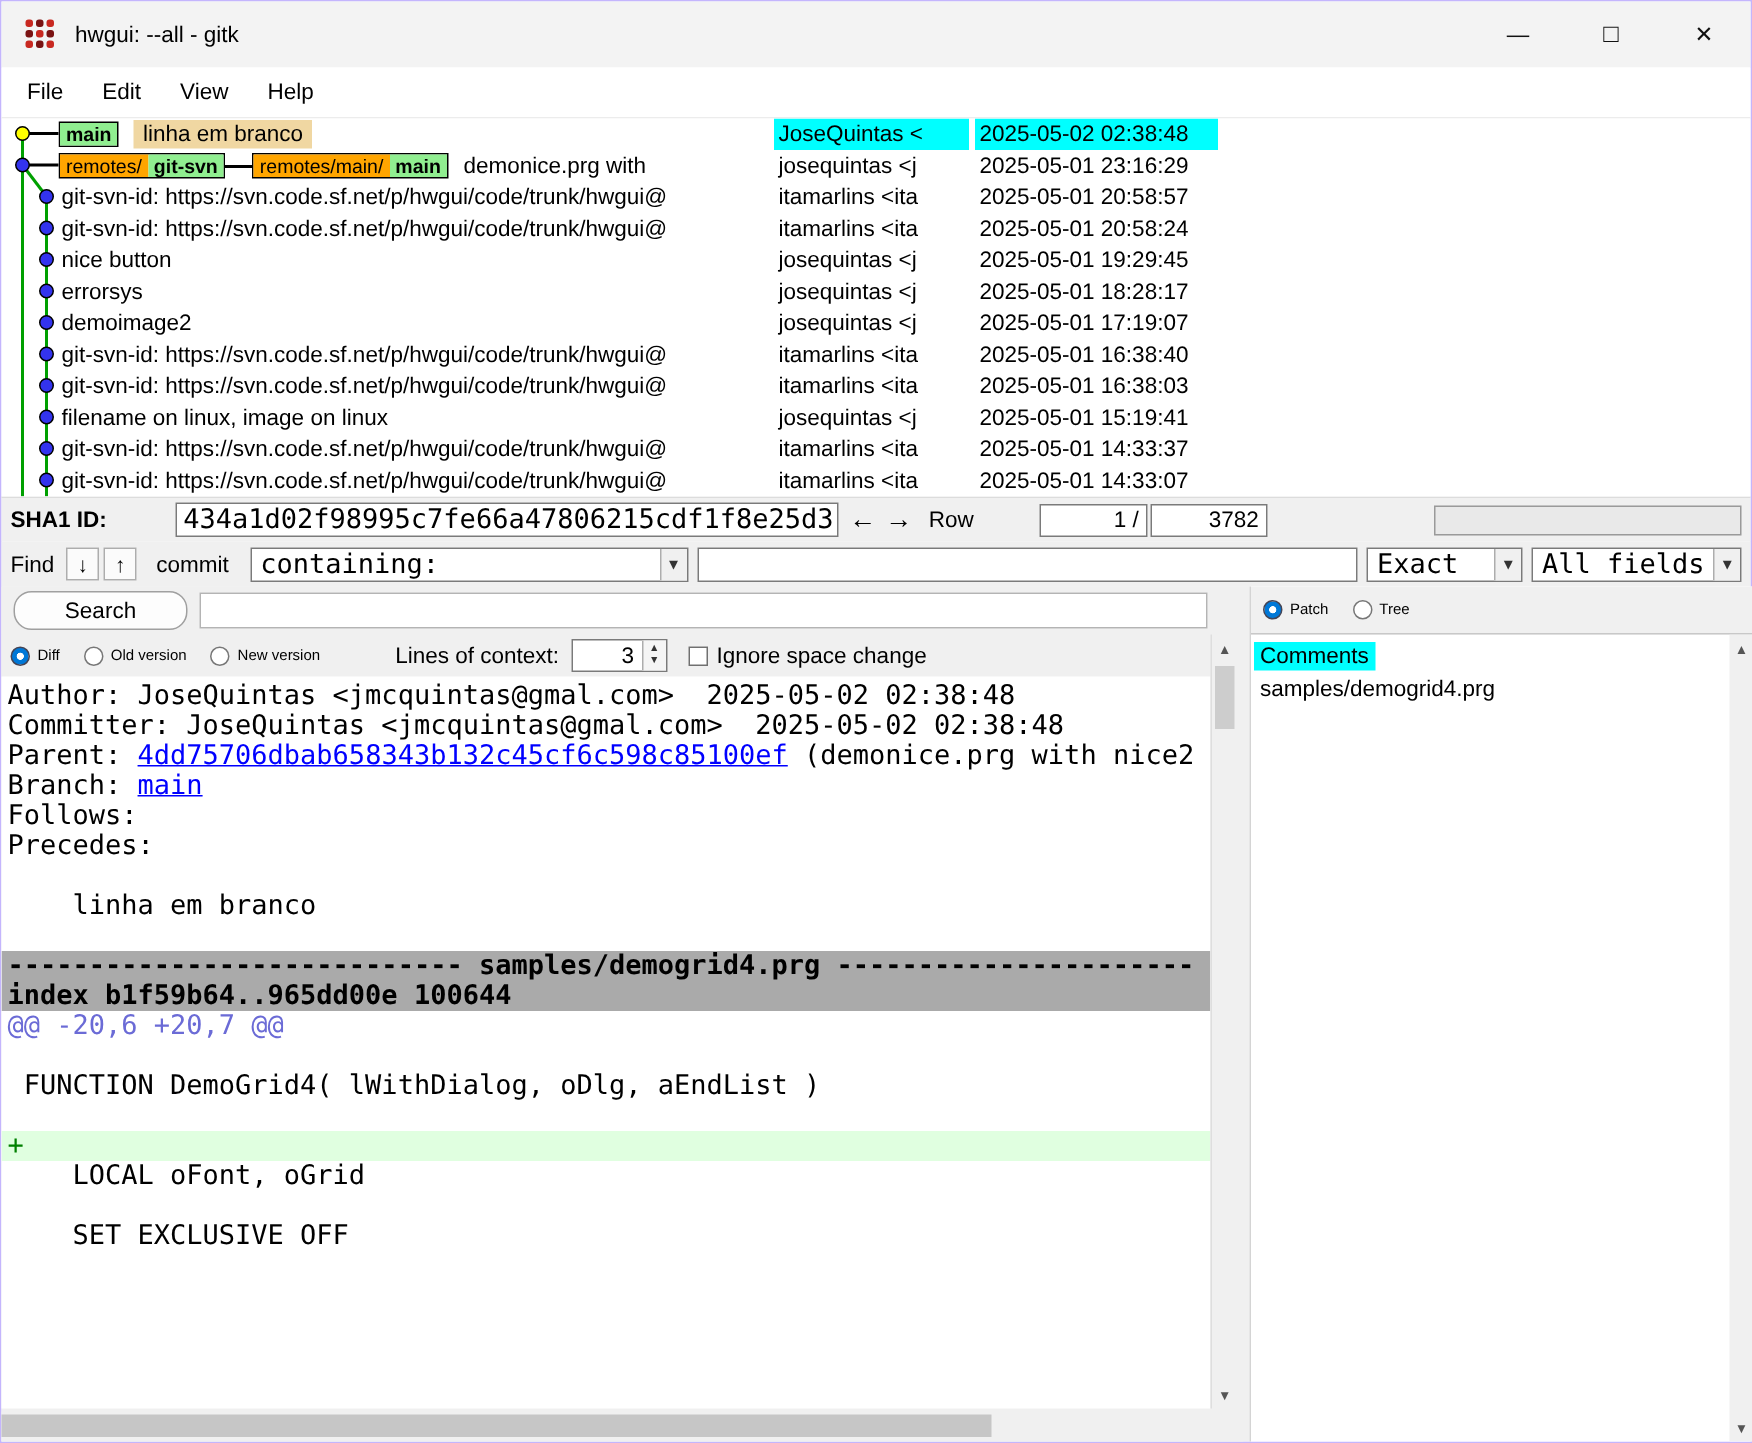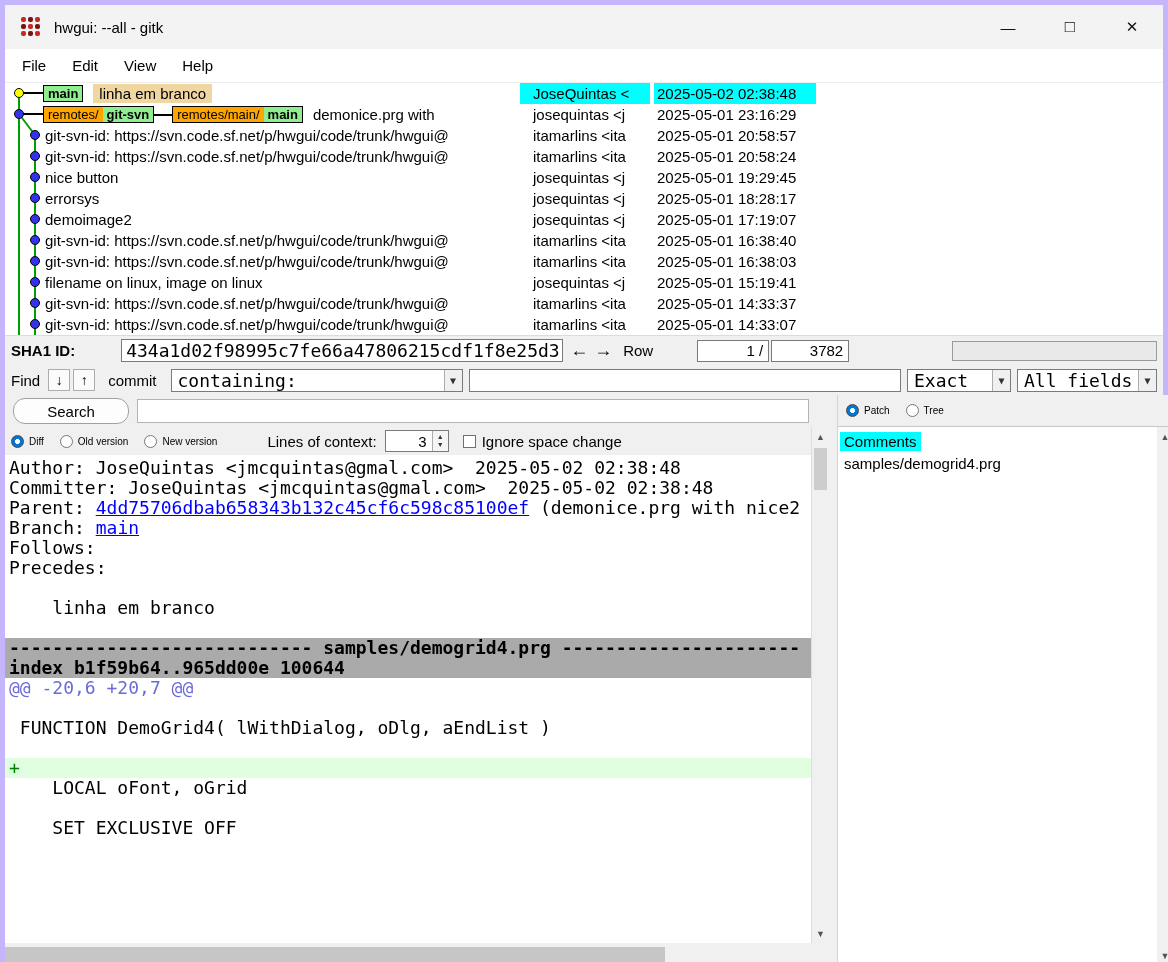--- a/index.html
+++ b/index.html
@@ -1,21 +1,21 @@
 <!DOCTYPE html>
 <html style="--c-selection: #00ffff; --c-message_highlight: #f0d7a2; --c-branch_label: #90ee90; --c-remote_prefix: #ffa500; --c-node: #3333ee; --c-head_node: #ffff00; --c-graph_line: #00a000; --c-add_bg: #e0ffe0; --c-add_fg: #008000; --c-hunk_fg: #6b6bd6; --c-sep_bg: #aaaaaa; --c-link: #0000ff; --c-accent: #0078d7;"><head>
 <meta charset="utf-8">
 <style>
   * { box-sizing: border-box; }
   html,body { margin:0; padding:0; }
   body {
     width:1168px; height:962px; overflow:hidden;
     font-family:"Liberation Sans", sans-serif; color:#000; background:#fff;
   }
-  .window { width:1168px; height:962px; border:5px solid #c4b5fd; display:flex; flex-direction:column; background:#fff; }
+  .window { width:1168px; height:962px; border:1px solid #c4b5fd; display:flex; flex-direction:column; background:#fff; }
 
   
   .titlebar { height:44px; flex:none; background:#f3f3f3; display:flex; align-items:center; padding-left:16px; }
   .title-icon { width:21px; height:21px; display:grid; grid-template-columns:repeat(3,5px); grid-template-rows:repeat(3,5px); gap:2px; margin-right:12px; flex:none; }
   .title-icon i { display:block; border-radius:2px; }
   .title-icon i:nth-child(odd){ background:#c82820; }
   .title-icon i:nth-child(even){ background:#7a1212; }
   .title-text { font-size:15px; }
   .win-controls { margin-left:auto; display:flex; height:100%; }
   .win-btn { width:62px; height:100%; display:flex; align-items:center; justify-content:center; font-size:15px; color:#111; }
@@ -23,21 +23,21 @@
   
   .menubar { height:34px; flex:none; background:#fff; display:flex; align-items:center; padding-left:4px; border-bottom:1px solid #ececec; }
   .menu-item { padding:0 13px; font-size:15px; }
 
   
   .commitlist { height:252px; flex:none; position:relative; overflow:hidden; background:#fff; font-size:15px; }
   #graph-svg { position:absolute; left:0; top:0; z-index:0; }
   #commit-rows { position:relative; z-index:1; }
   .commit-row { display:flex; align-items:center; height:21px; padding-left:38px; white-space:nowrap; }
   .commit-msg-area { width:477px; flex:none; display:flex; align-items:center; overflow:hidden; height:100%; }
-  .commit-author { width:130px; flex:none; overflow:hidden; height:100%; display:flex; align-items:center; padding-left:13px; margin-right:4px; }
+  .commit-author { width:130px; flex:none; overflow:hidden; height:100%; display:flex; align-items:center; padding-left:3px; margin-right:4px; }
   .commit-date { width:162px; flex:none; overflow:hidden; height:100%; display:flex; align-items:center; padding-left:3px; }
   .commit-row.selected .commit-author, .commit-row.selected .commit-date { background:var(--c-selection,#00ffff); }
   .reflabel { display:inline-flex; border:1px solid #000; height:17px; align-items:center; flex:none; font-size:13px; }
   .reflabel .part { padding:0 4px; height:100%; display:flex; align-items:center; }
   .part.prefix { background:var(--c-remote_prefix,#ffa500); }
   .part.branch { background:var(--c-branch_label,#90ee90); font-weight:bold; }
   .tag-line { width:18px; height:0; border-top:2px solid #000; flex:none; }
   .commit-msg { margin-left:2px; overflow:hidden; }
   .reflabel ~ .commit-msg { margin-left:10px; }
   .commit-msg.msg-hl { background:var(--c-message_highlight,#f0d7a2); padding:1px 6px; }

